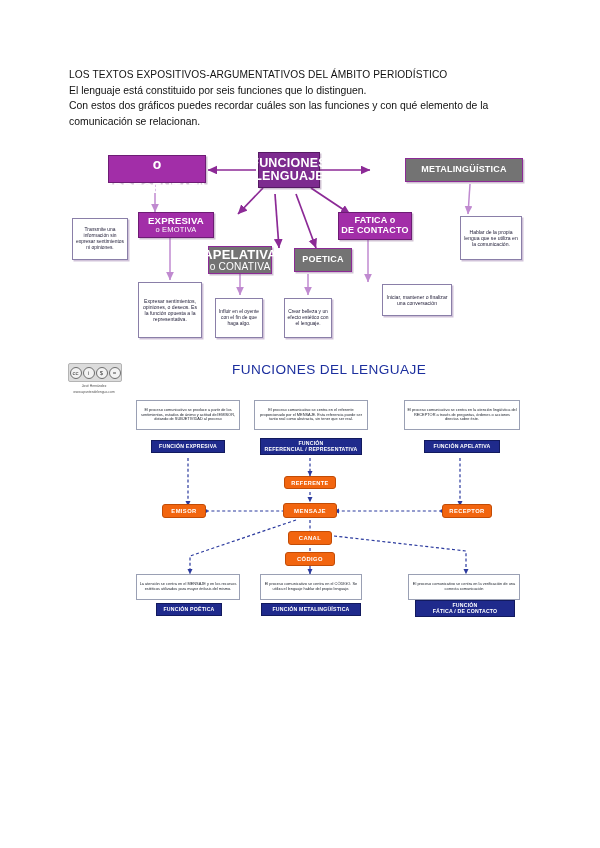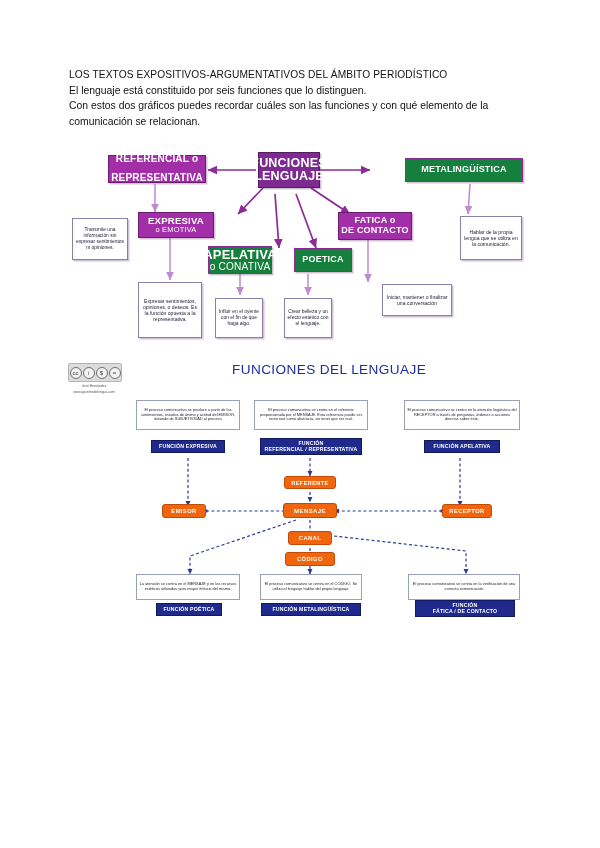--- a/index.html
+++ b/index.html
@@ -14,21 +14,21 @@
   .hdr{position:absolute;left:69px;top:68px;width:465px;}
   .hdr .t1{font-size:10.2px;line-height:13.6px;letter-spacing:.1px;color:#111;}
   .hdr .t2{font-size:10.4px;line-height:14.4px;color:#111;margin-top:2px;}
   .hdr .t3{font-size:10.4px;line-height:14.6px;color:#111;margin-top:1px;}
 
   
   #d1{position:absolute;left:60px;top:148px;width:480px;height:215px;}
   #d1 svg.lines{position:absolute;left:0;top:0;width:480px;height:215px;}
   .nodeP{
     position:absolute;box-sizing:border-box;
-    background:#15803d;border:1px solid #8c2a96;
+    background:#737373;border:1px solid #8c2a96;
     color:#ffffff;font-weight:bold;text-align:center;
     display:flex;align-items:center;justify-content:center;
     line-height:1.08;letter-spacing:.2px;
     box-shadow:1.5px 1.5px 0 rgba(120,80,130,.35);
   }
   .nodeP.dark{background:#7d2b8f;border-color:#551a63;}
   .nodeP.mid{background:#a22ea8;border-color:#6d1c74;}
   .nodeP .sm{font-weight:normal;font-size:.78em;}
   .leafW{
     position:absolute;box-sizing:border-box;
@@ -106,21 +106,21 @@
         <path d="M308,86 L308,134"></path>
         <path d="M410,36 L408,66"></path>
       </g>
     </svg>
 
     <div class="nodeP dark" style="left:198px;top:4px;width:62px;height:36px;font-size:12.5px;flex-direction:column;">
       <span>FUNCIONES</span>
       <span>LENGUAJE</span>
     </div>
 
-    <div class="nodeP mid" style="left:48px;top:7px;width:98px;height:28px;font-size:10px;flex-direction:column;gap:8px;">
+    <div class="nodeP mid" style="left:48px;top:7px;width:98px;height:28px;font-size:14px;flex-direction:column;gap:8px;">
       <span>REFERENCIAL o</span>
       <span>REPRESENTATIVA</span>
     </div>
 
     <div class="nodeP" style="left:345px;top:10px;width:118px;height:24px;font-size:9px;">
       <span>METALINGÜÍSTICA</span>
     </div>
 
     <div class="nodeP mid" style="left:78px;top:64px;width:76px;height:26px;font-size:9.6px;flex-direction:column;">
       <span>EXPRESIVA</span>

